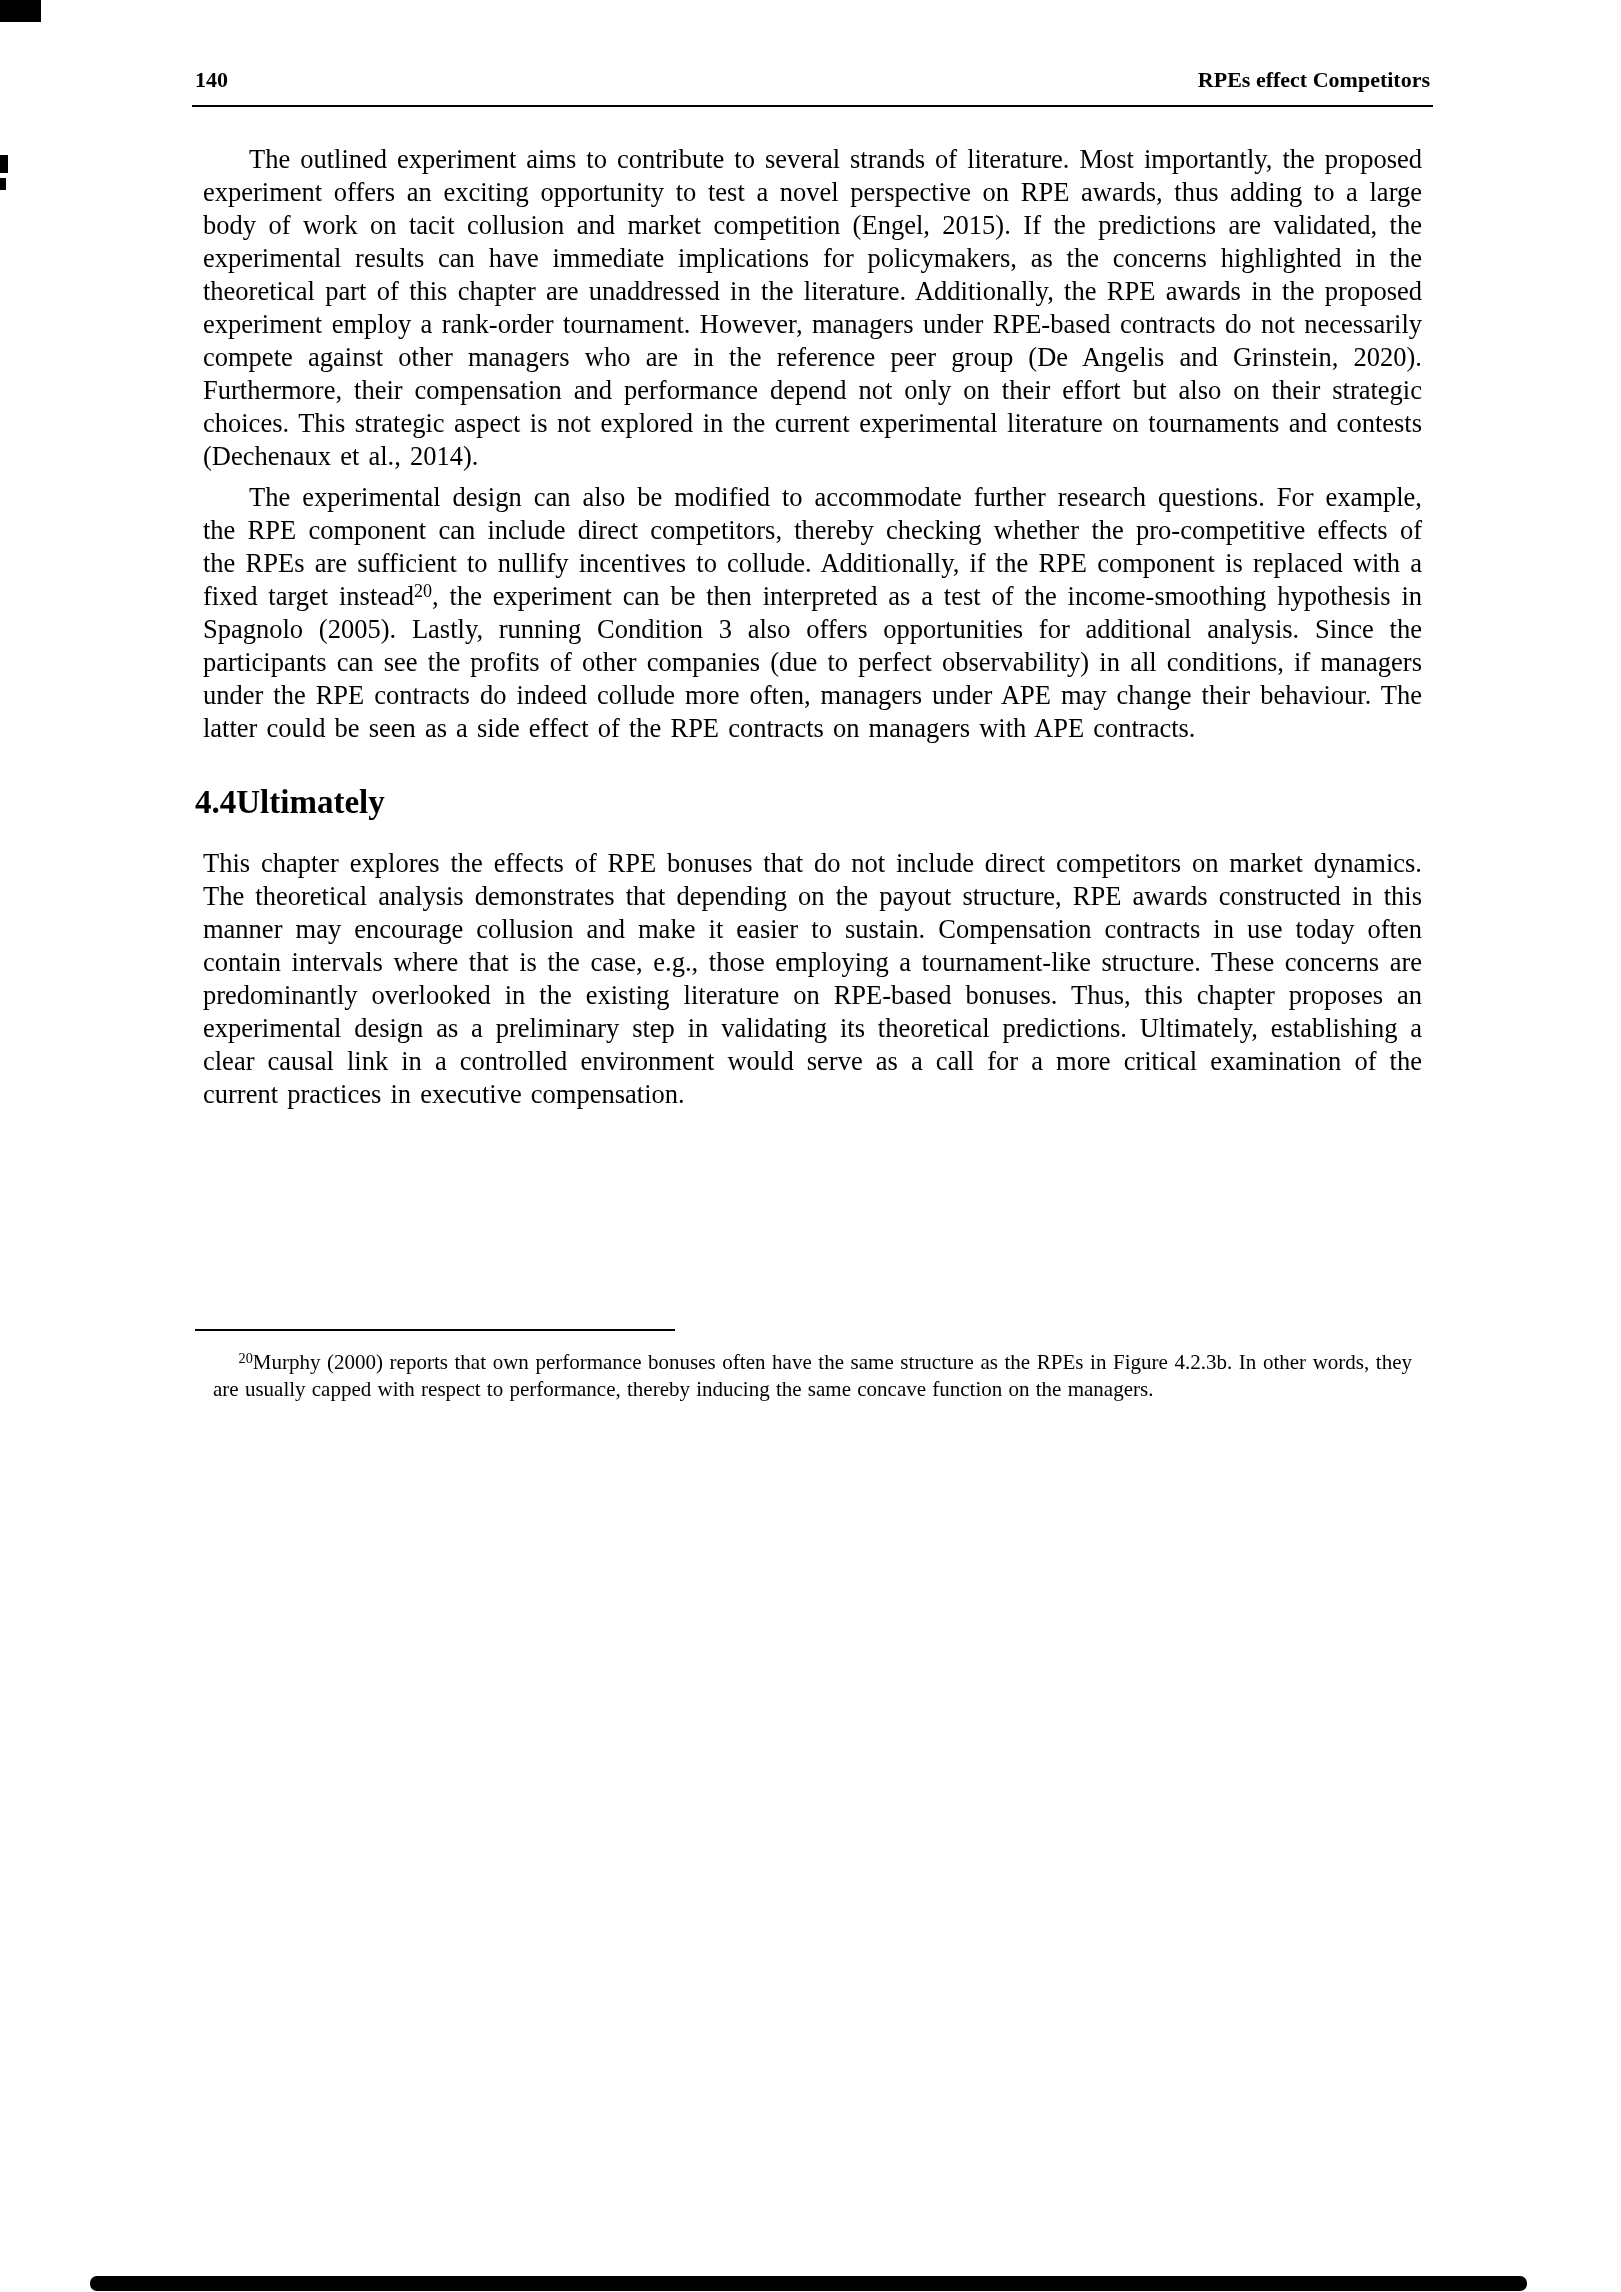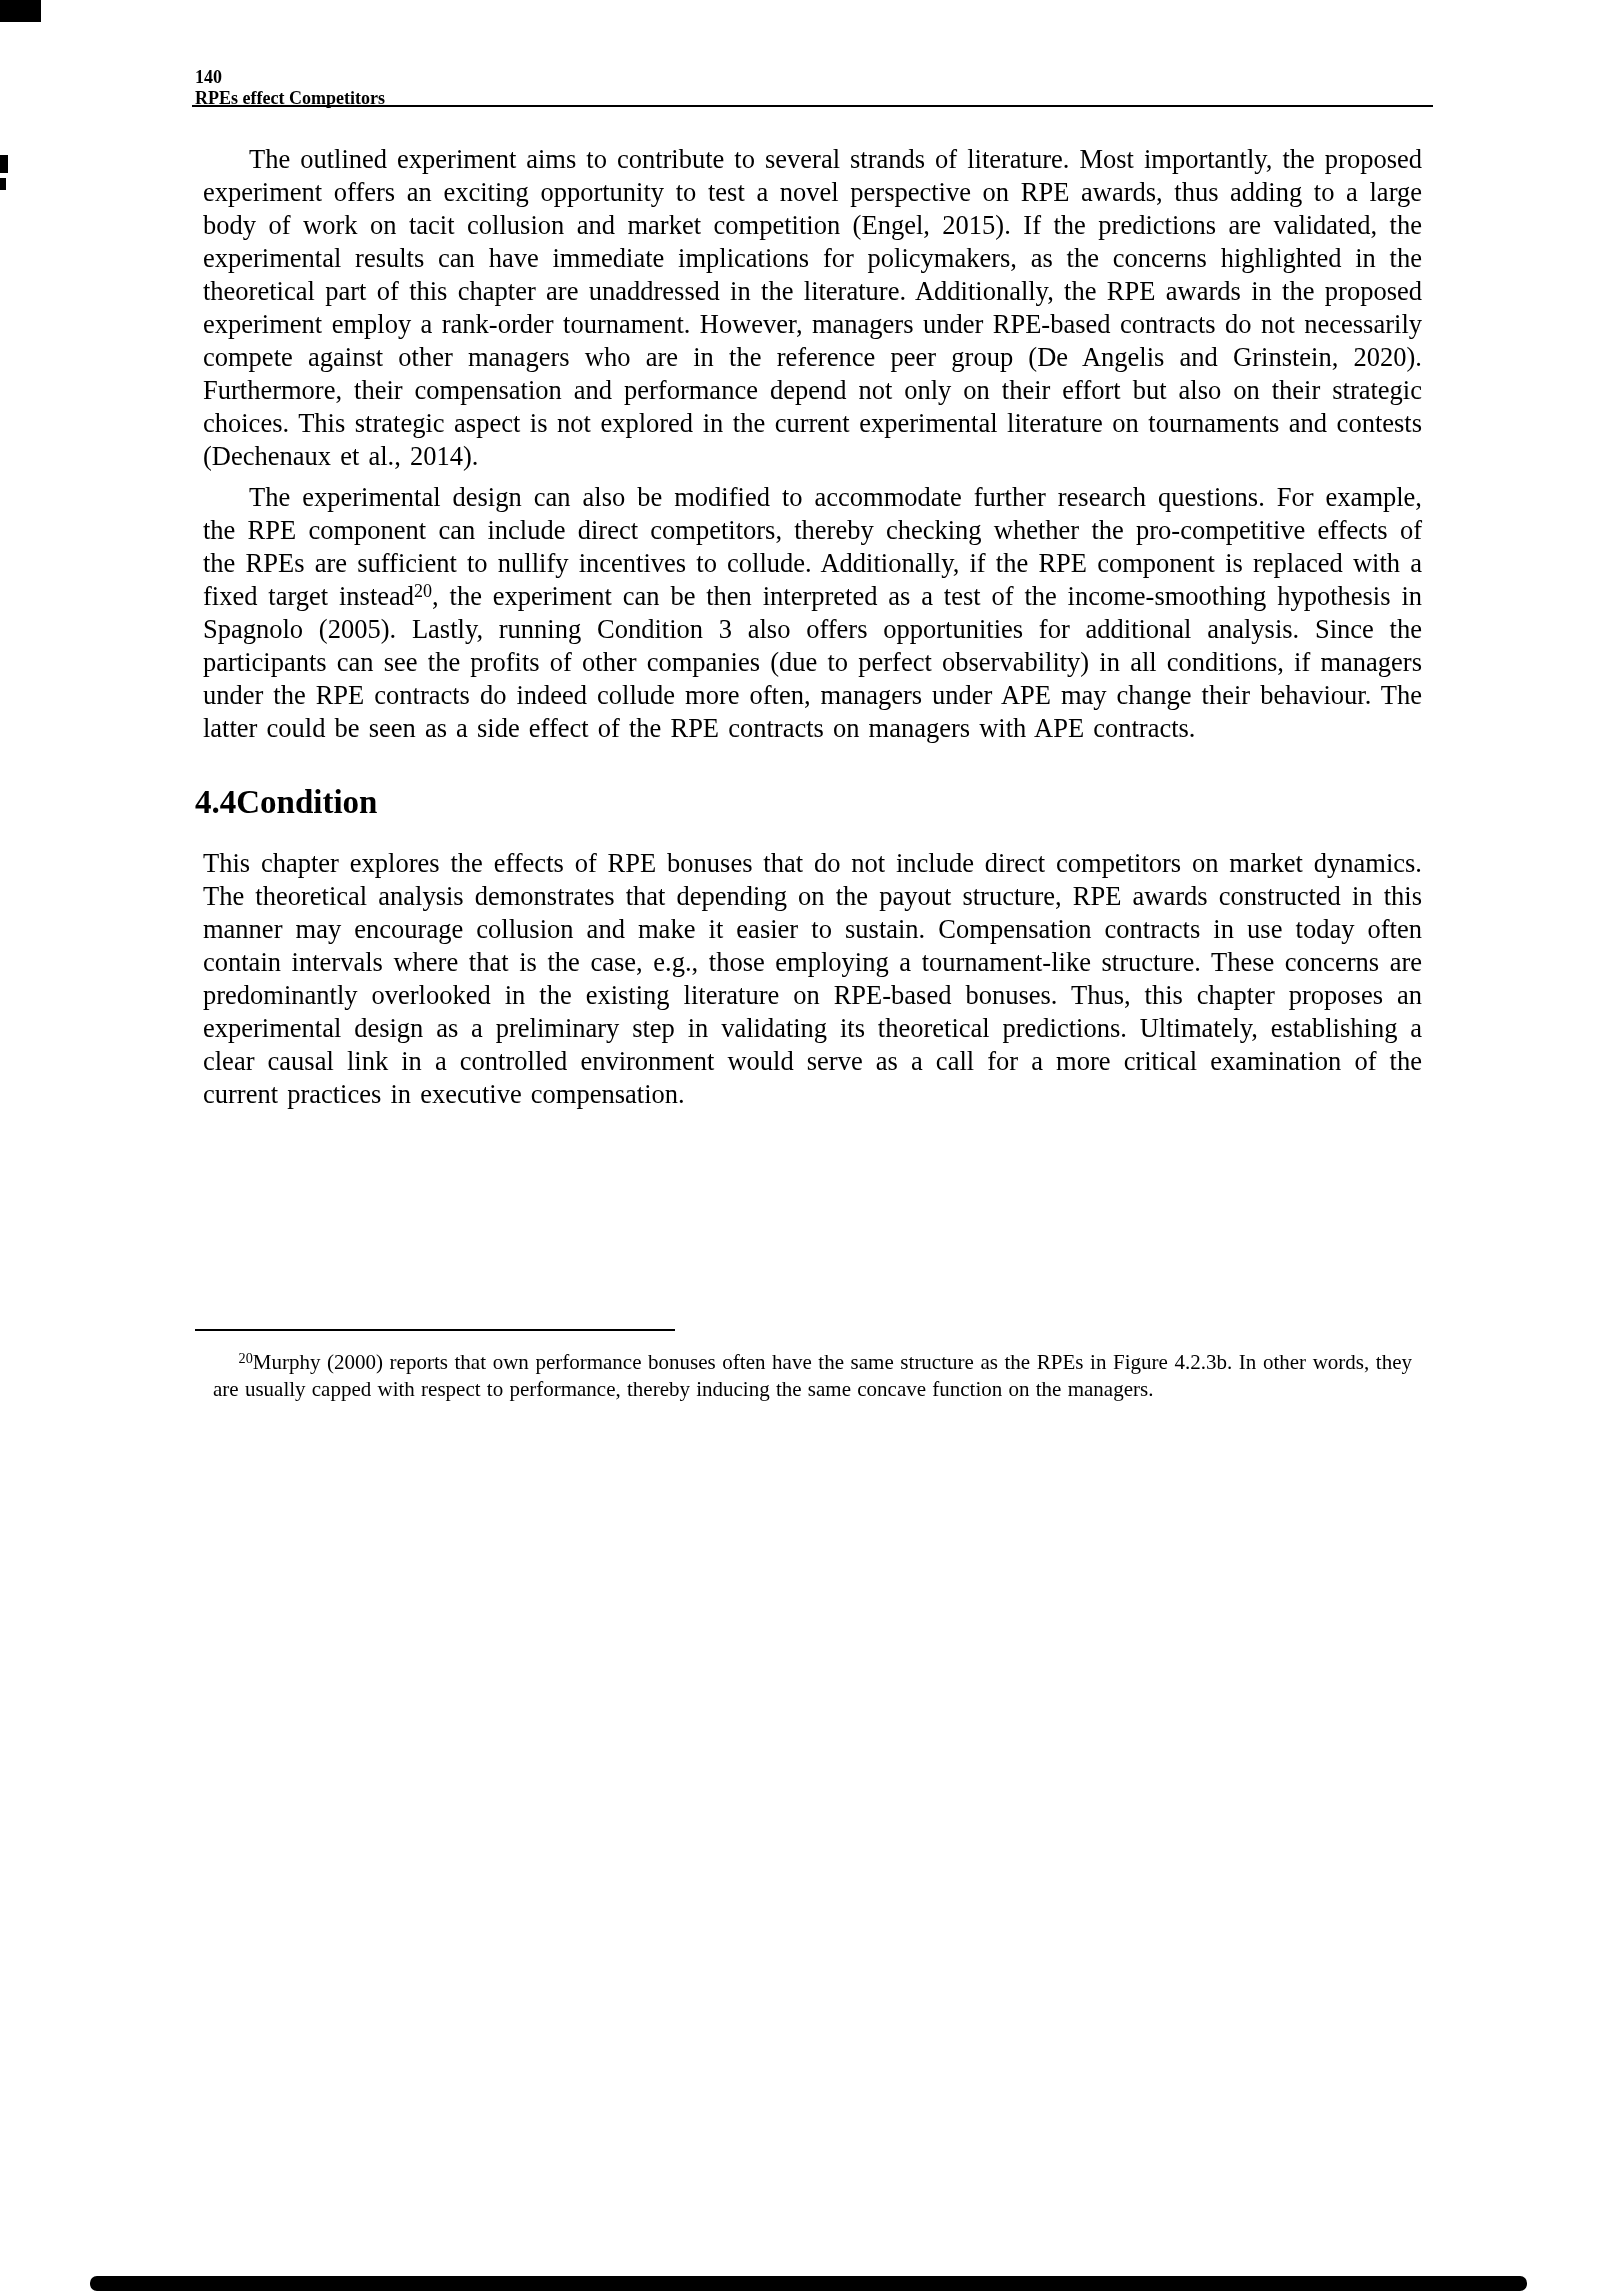--- a/index.html
+++ b/index.html
@@ -18,22 +18,21 @@
   
   .running-header {
     position: absolute;
     top: 67px;
     left: 195px;
     width: 1235px;
     display: flex;
     justify-content: space-between;
     align-items: baseline;
     font-weight: bold;
-    font-size: 18px;
-    flex-direction: column;
+    font-size: 22px;
   }
   .head-rule {
     position: absolute;
     top: 105px;
     left: 192px;
     width: 1241px;
     height: 2px;
     background: #000000;
   }
 
@@ -128,21 +127,21 @@
   </header>
   <div class="head-rule"></div>
 
   <main class="body-block">
 
     <p class="para indent">The outlined experiment aims to contribute to several strands of literature. Most importantly, the proposed experiment offers an exciting opportunity to test a novel perspective on RPE awards, thus adding to a large body of work on tacit collusion and market competition (Engel, 2015). If the predictions are validated, the experimental results can have immediate implications for policymakers, as the concerns highlighted in the theoretical part of this chapter are unaddressed in the literature. Additionally, the RPE awards in the proposed experiment employ a rank-order tournament. However, managers under RPE-based contracts do not necessarily compete against other managers who are in the reference peer group (De Angelis and Grinstein, 2020). Furthermore, their compensation and performance depend not only on their effort but also on their strategic choices. This strategic aspect is not explored in the current experimental literature on tournaments and contests (Dechenaux et al., 2014).</p>
 
     <p class="para indent"><span>The experimental design can also be modified to accommodate further research questions. For example, the RPE component can include direct competitors, thereby checking whether the pro-competitive effects of the RPEs are sufficient to nullify incentives to collude. Additionally, if the RPE component is replaced with a fixed target instead</span><sup class="fn-ref">20</sup><span>, the experiment can be then interpreted as a test of the income-smoothing hypothesis in Spagnolo (2005). Lastly, running Condition 3 also offers opportunities for additional analysis. Since the participants can see the profits of other companies (due to perfect observability) in all conditions, if managers under the RPE contracts do indeed collude more often, managers under APE may change their behaviour. The latter could be seen as a side effect of the RPE contracts on managers with APE contracts.</span></p>
 
     <h2 class="section-heading">
-      <span class="sec-num">4.4</span><span class="sec-title">Condition</span>
+      <span class="sec-num">4.4</span><span class="sec-title">Ultimately</span>
     </h2>
 
     <p class="para">This chapter explores the effects of RPE bonuses that do not include direct competitors on market dynamics. The theoretical analysis demonstrates that depending on the payout structure, RPE awards constructed in this manner may encourage collusion and make it easier to sustain. Compensation contracts in use today often contain intervals where that is the case, e.g., those employing a tournament-like structure. These concerns are predominantly overlooked in the existing literature on RPE-based bonuses. Thus, this chapter proposes an experimental design as a preliminary step in validating its theoretical predictions. Ultimately, establishing a clear causal link in a controlled environment would serve as a call for a more critical examination of the current practices in executive compensation.</p>
 
   </main>
 
   <footer class="footnote-area">
     <div class="footnote-rule"></div>
     <p class="footnote"><sup class="fn-marker">20</sup><span>Murphy (2000) reports that own performance bonuses often have the same structure as the RPEs in Figure 4.2.3b. In other words, they are usually capped with respect to performance, thereby inducing the same concave function on the managers.</span></p>
   </footer>

